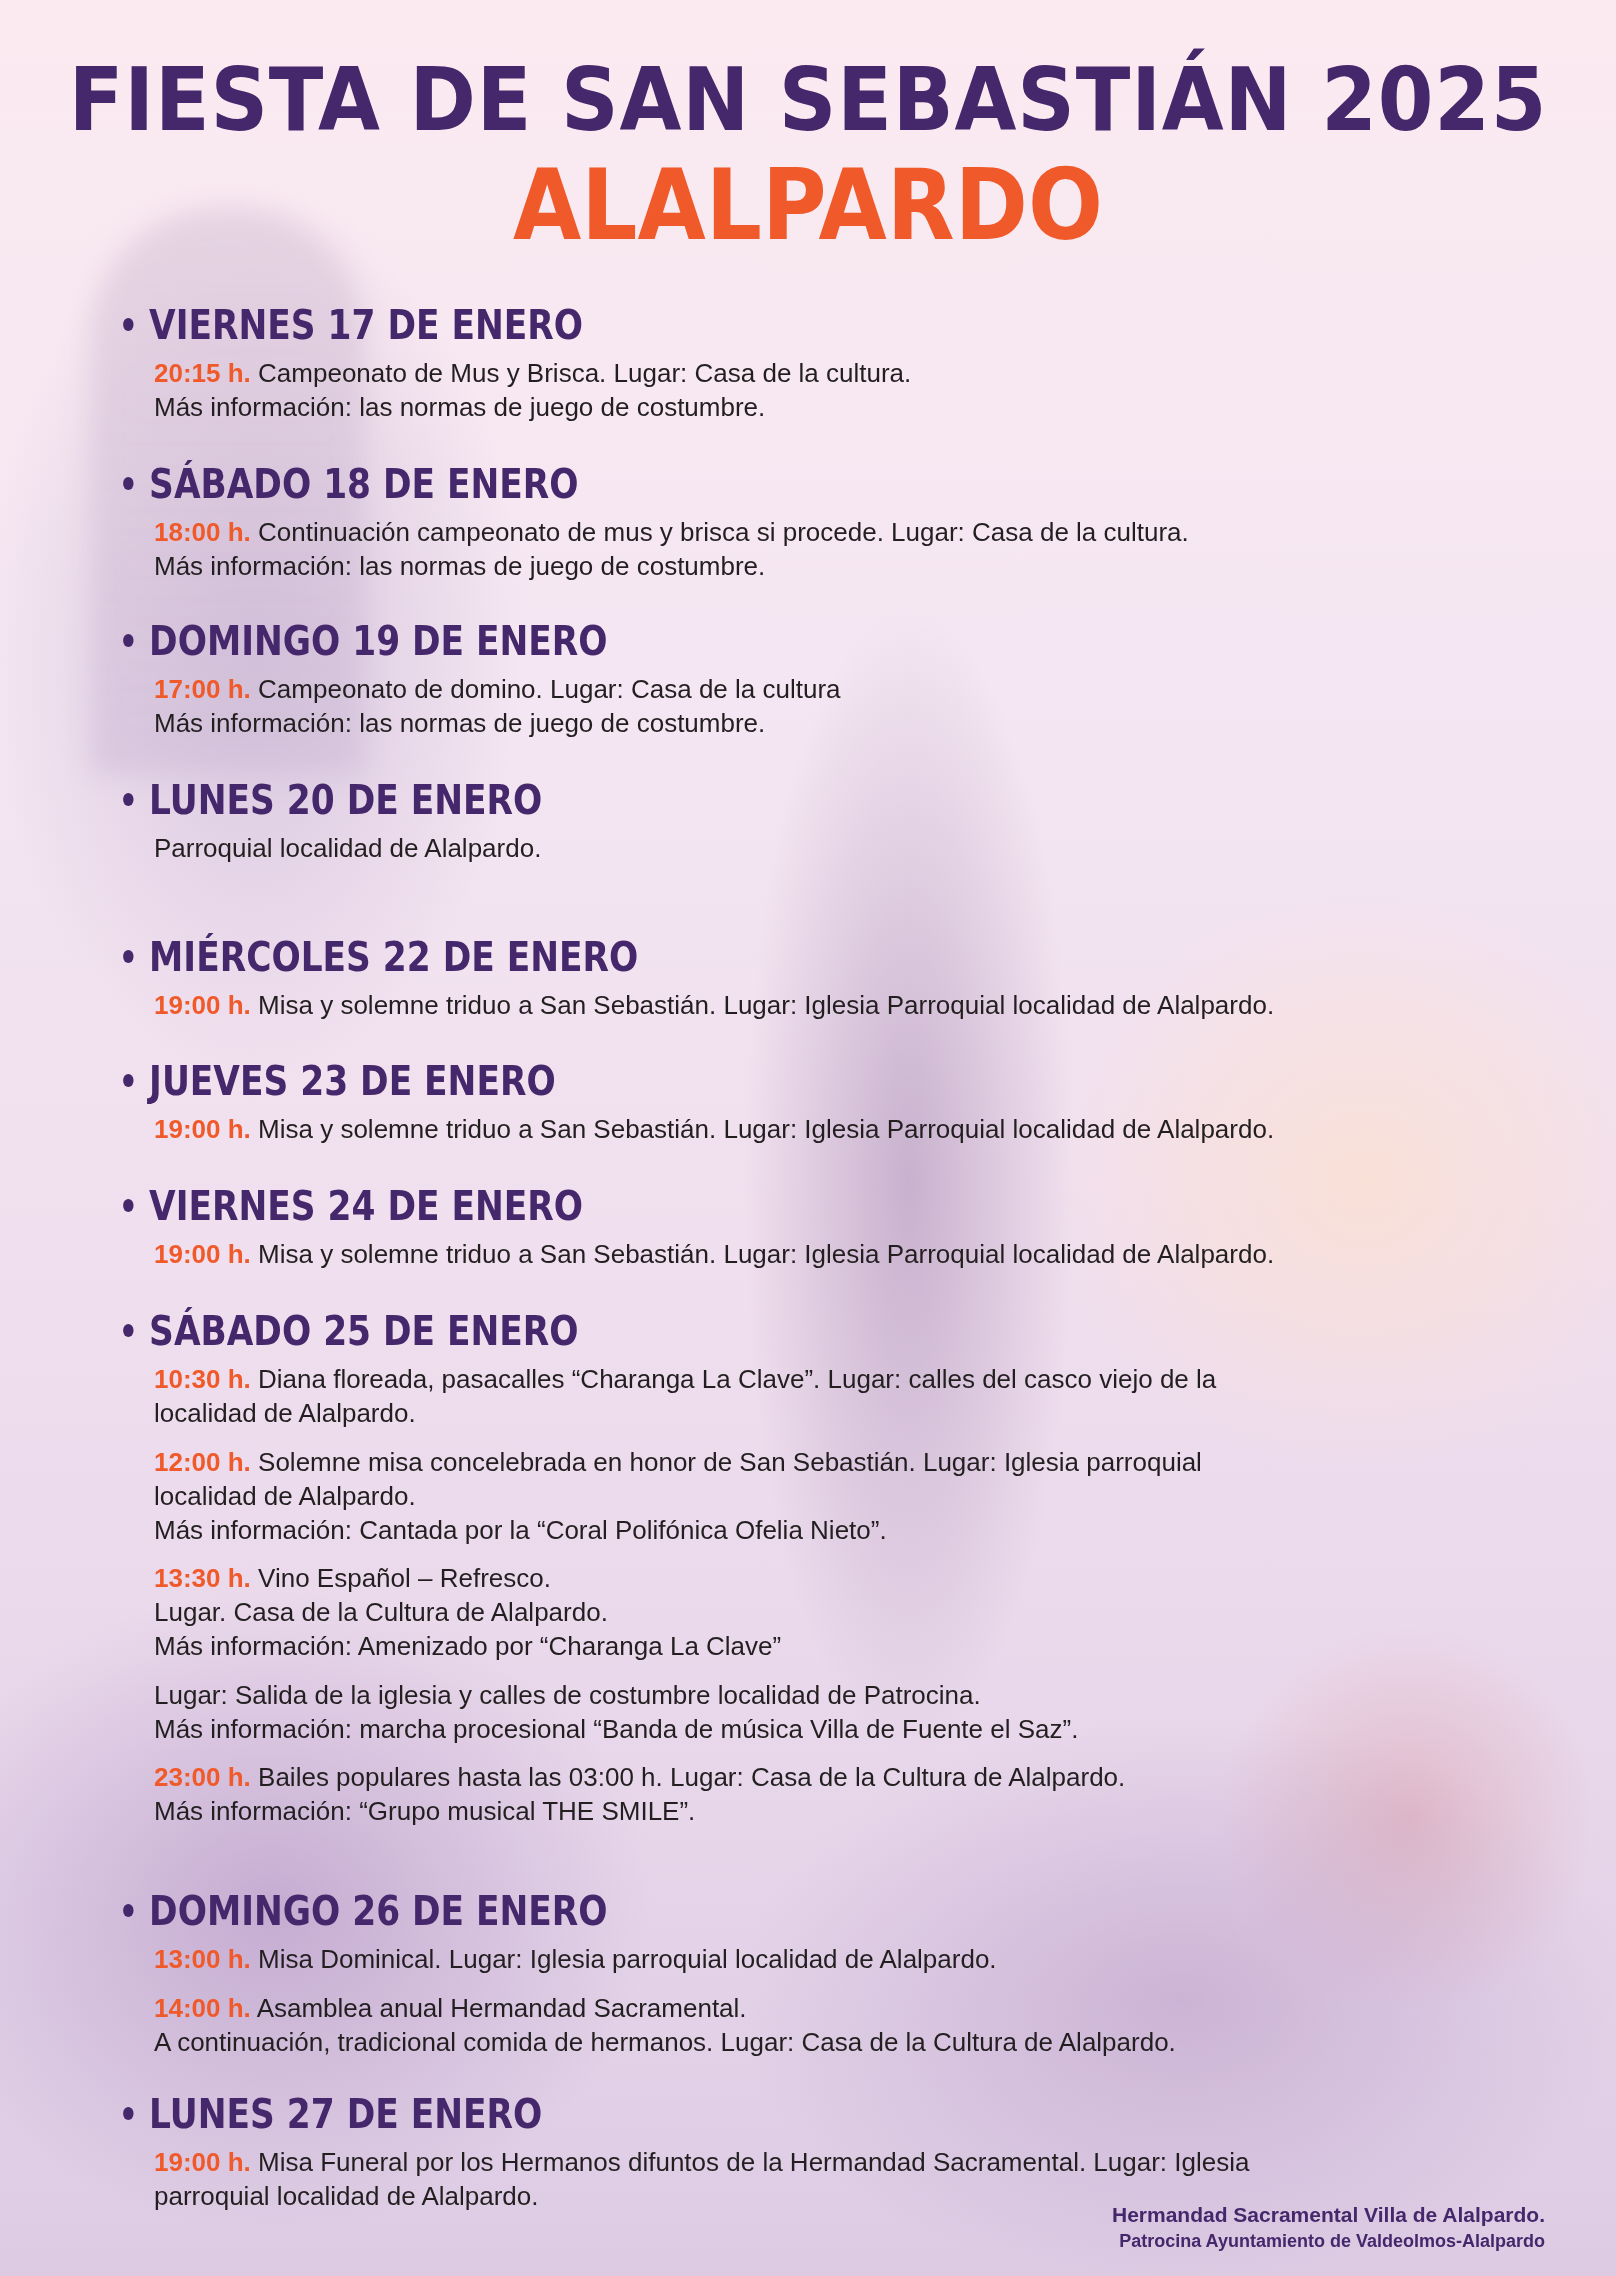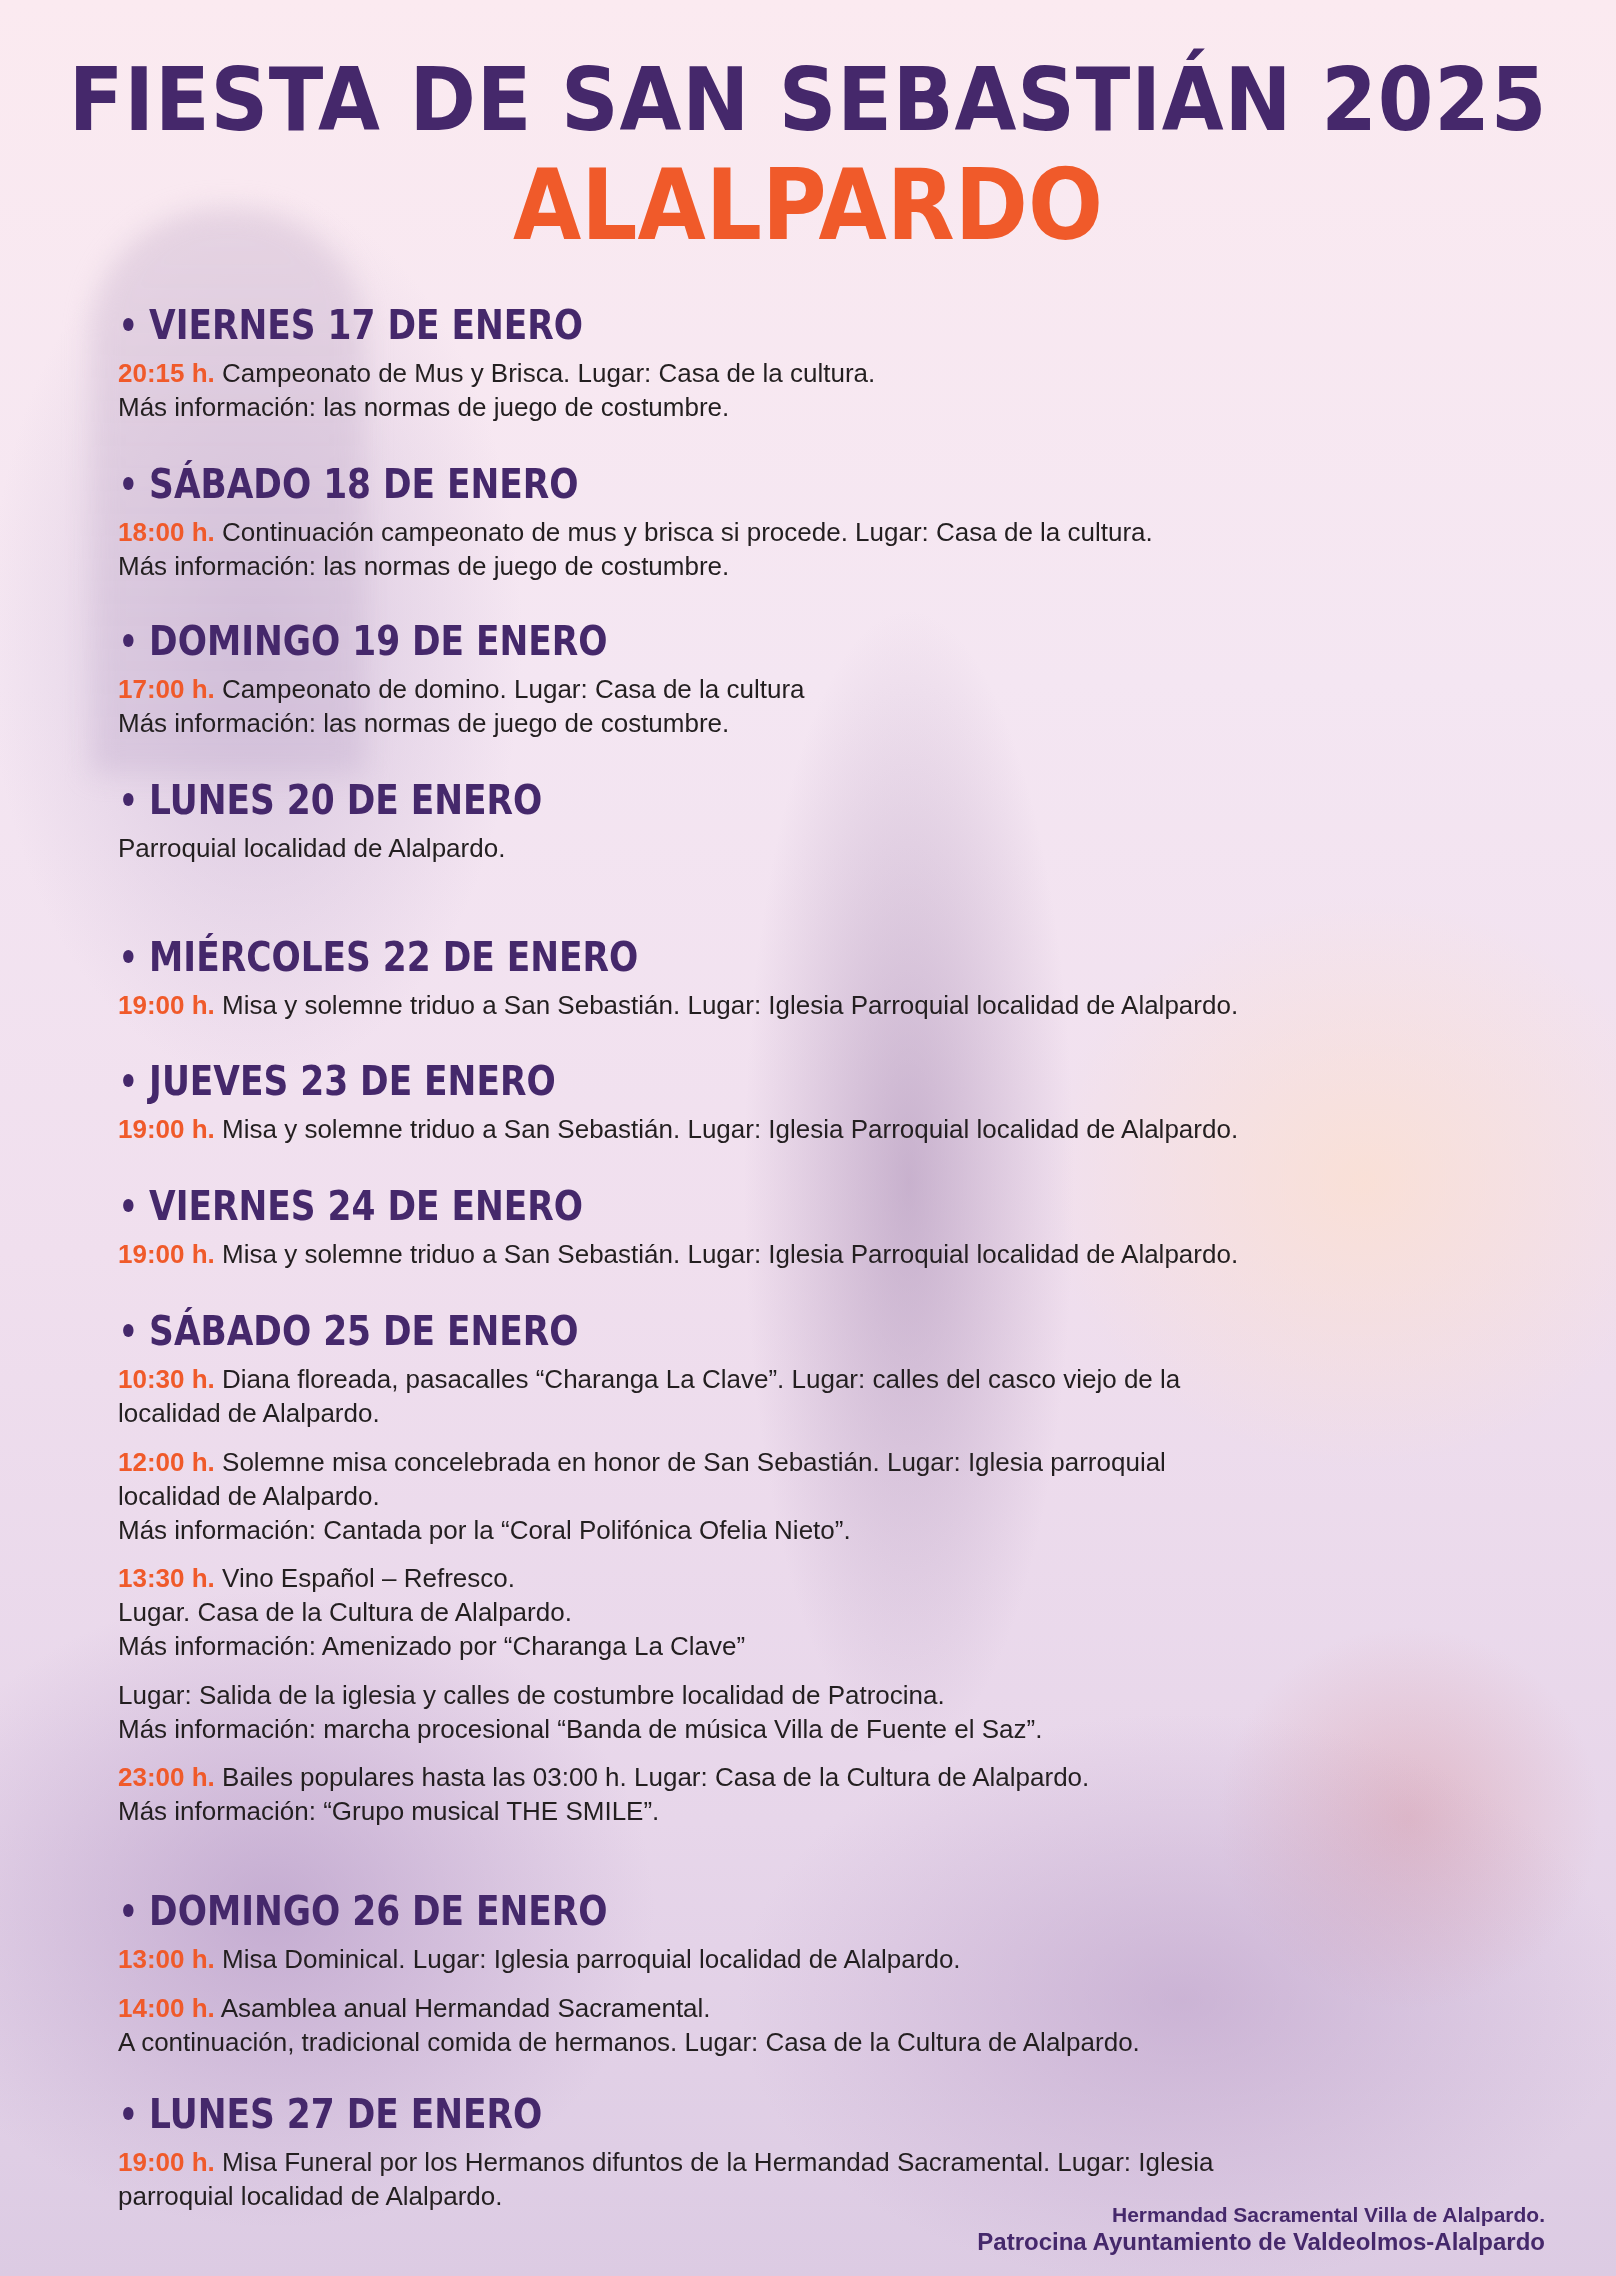--- a/index.html
+++ b/index.html
@@ -43,33 +43,33 @@
     display: flex; align-items: center; height: 49px;
     font-family: "DejaVu Sans", sans-serif; font-weight: bold;
     font-size: 40px; color: #45286b;
     transform-origin: left center; transform: scaleX(0.86);
     white-space: nowrap;
   }
   .bullet {
     display: inline-block; width: 12.7px; height: 12.7px; border-radius: 50%;
     background: #45286b; margin-right: 18px; margin-left: 5.5px;
   }
-  .event { margin-top: 7.3px; }
+  .event { margin-left: 36px; margin-top: 7.3px; }
   .event + .event { margin-top: 14.5px; }
   .line {
     font-family: "Liberation Sans", sans-serif;
     font-size: 26px; line-height: 34px; color: #231f20; white-space: nowrap;
   }
   .time { color: #f05a2a; font-weight: bold; }
   .footer {
     position: absolute; right: 71px; top: 2200px; text-align: right;
     color: #45286b; font-family: "Liberation Sans", sans-serif; font-weight: bold;
   }
   .footer .f1 { font-size: 21px; line-height: 29px; }
-  .footer .f2 { font-size: 24px; line-height: 25.5px; }
+  .footer .f2 { font-size: 18px; line-height: 25.5px; }
 </style>
 </head>
 <body>
 
 <div class="bg"></div>
 <div class="tower"></div>
 
 <div class="content">
   <div class="title">FIESTA DE SAN SEBASTIÁN 2025</div>
   <div class="subtitle">ALALPARDO</div>

